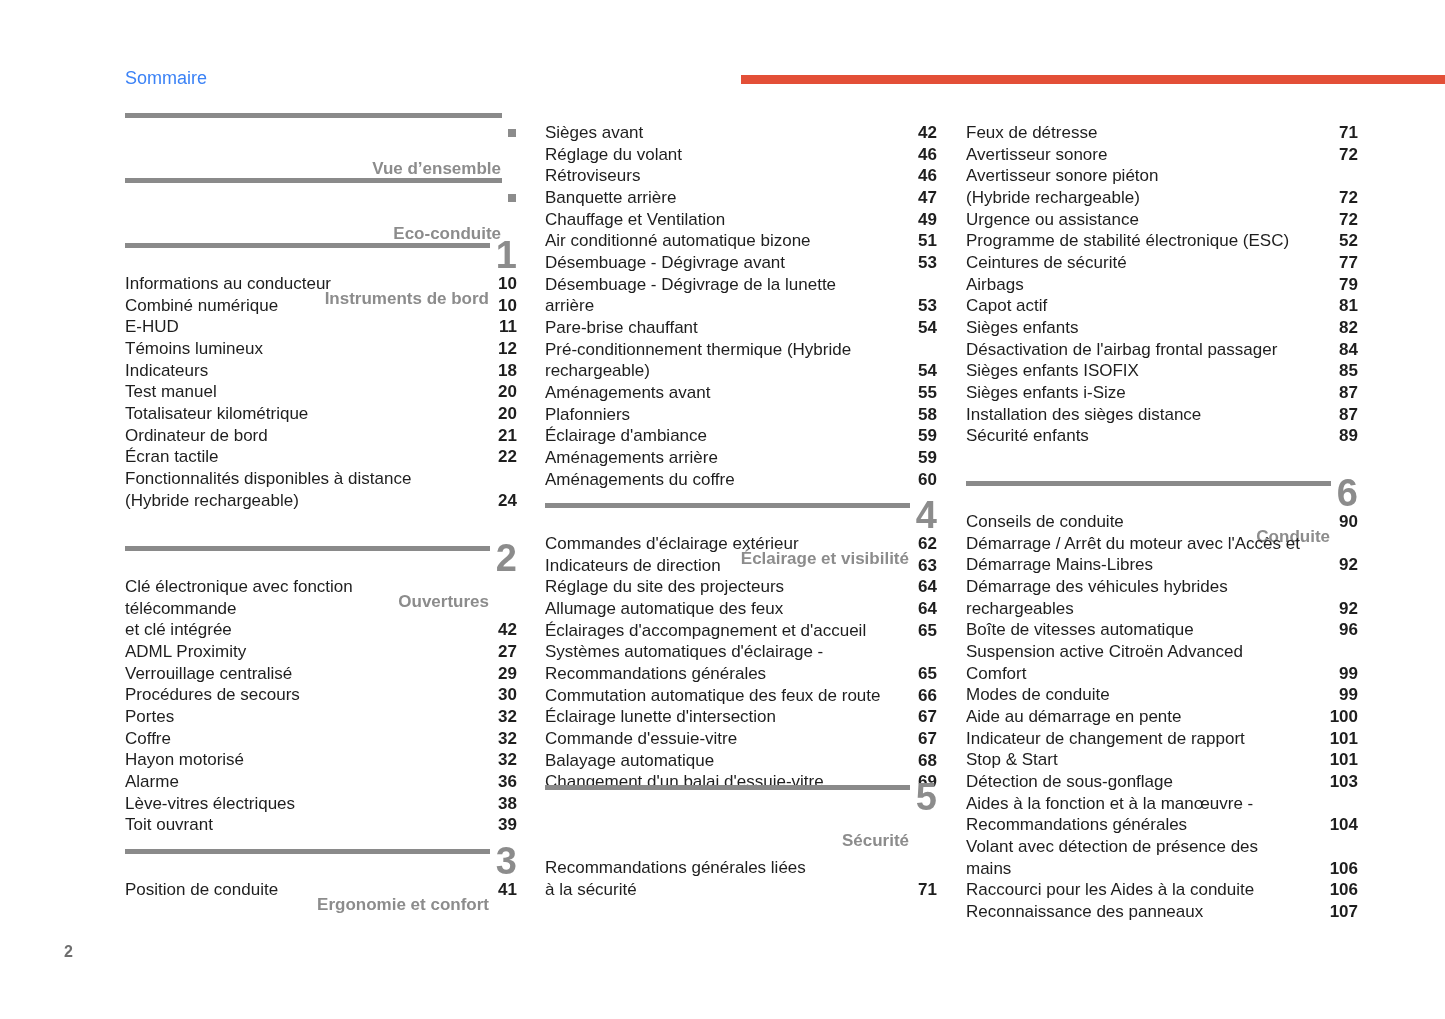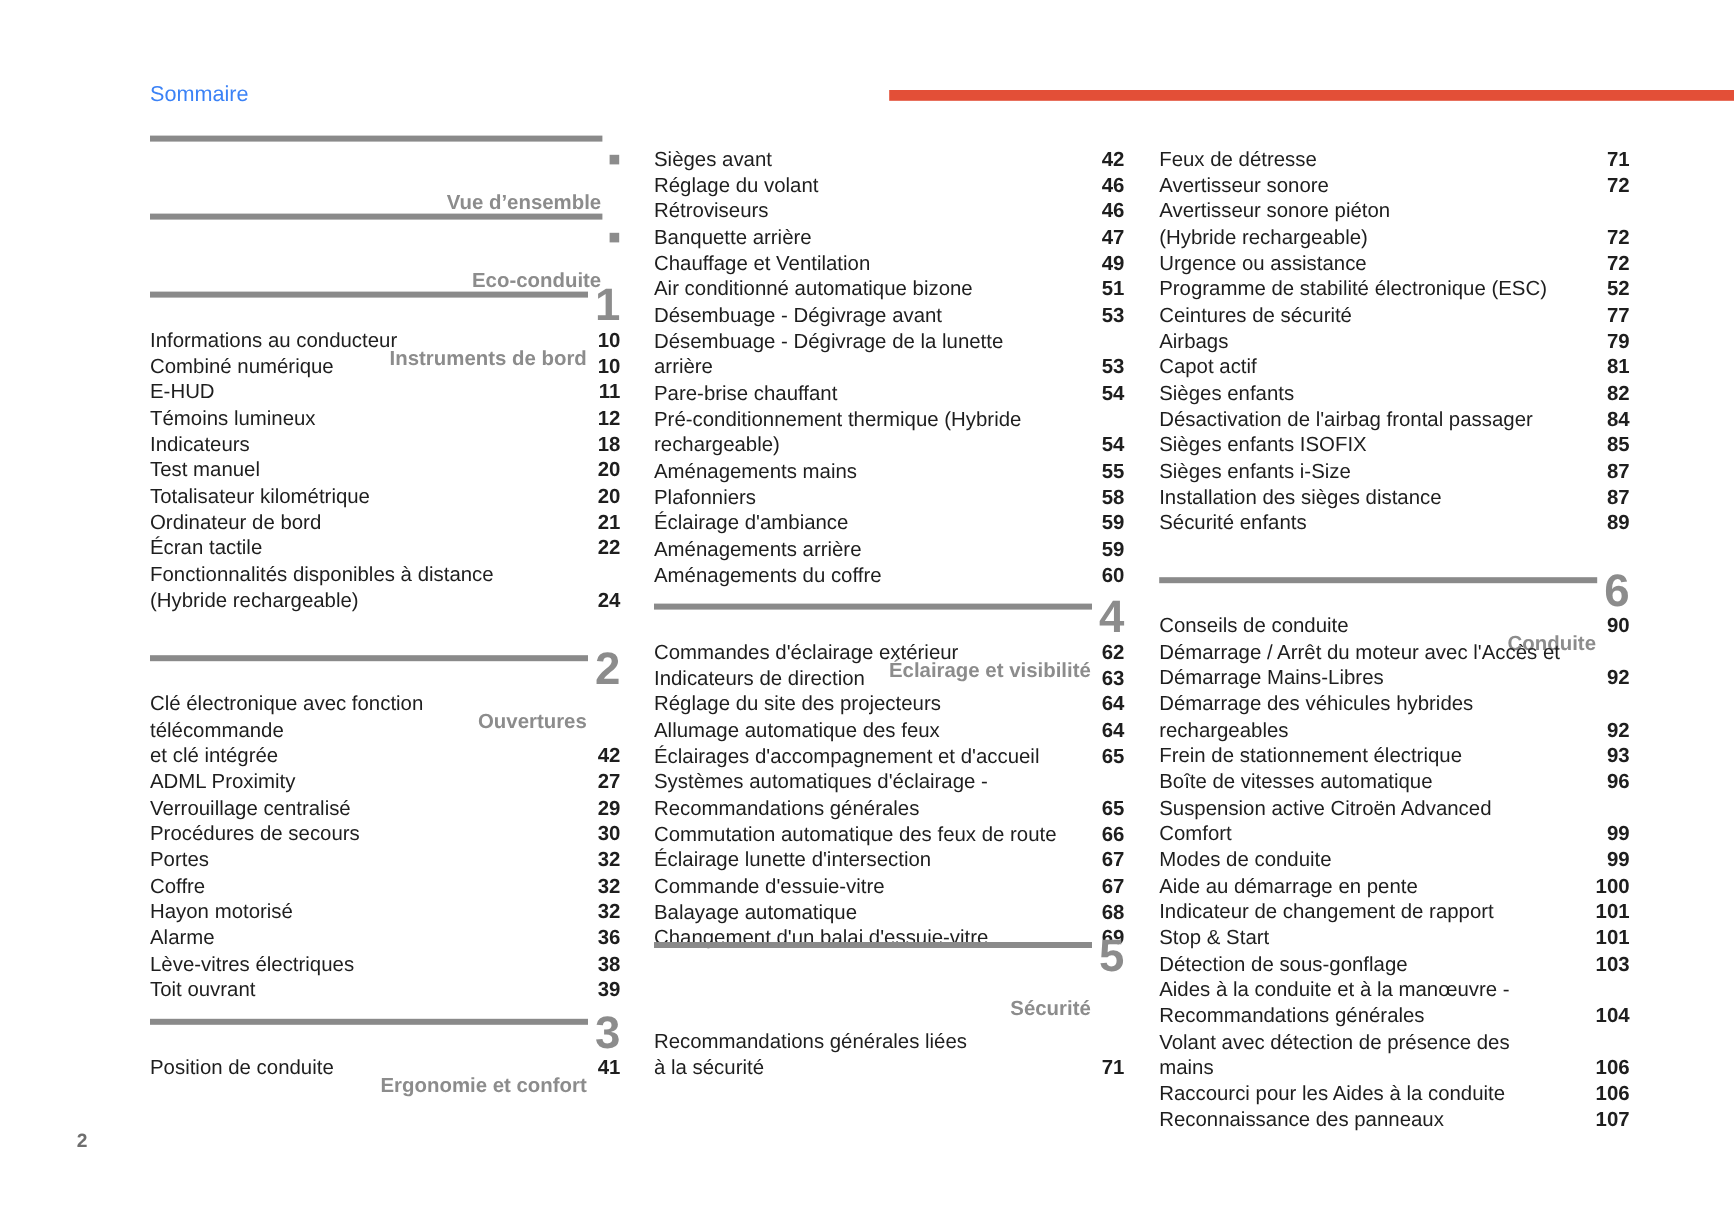--- a/index.html
+++ b/index.html
@@ -280,21 +280,21 @@
       </div>
       <div class="entry">
         <div class="label">
           <span>Pré-conditionnement thermique (Hybride</span>
           <span>rechargeable)</span>
         </div>
         <span class="pg">54</span>
       </div>
       <div class="entry">
         <div class="label">
-          <span>Aménagements mains</span>
+          <span>Aménagements avant</span>
         </div>
         <span class="pg">55</span>
       </div>
       <div class="entry">
         <div class="label">
           <span>Plafonniers</span>
         </div>
         <span class="pg">58</span>
       </div>
       <div class="entry">
@@ -518,26 +518,20 @@
       </div>
       <div class="entry">
         <div class="label">
           <span>Démarrage des véhicules hybrides</span>
           <span>rechargeables</span>
         </div>
         <span class="pg">92</span>
       </div>
       <div class="entry">
         <div class="label">
-          <span>Frein de stationnement électrique</span>
-        </div>
-        <span class="pg">93</span>
-      </div>
-      <div class="entry">
-        <div class="label">
           <span>Boîte de vitesses automatique</span>
         </div>
         <span class="pg">96</span>
       </div>
       <div class="entry">
         <div class="label">
           <span>Suspension active Citroën Advanced Comfort</span>
         </div>
         <span class="pg">99</span>
       </div>
@@ -566,21 +560,21 @@
         <span class="pg">101</span>
       </div>
       <div class="entry">
         <div class="label">
           <span>Détection de sous-gonflage</span>
         </div>
         <span class="pg">103</span>
       </div>
       <div class="entry">
         <div class="label">
-          <span>Aides à la conduite et à la manœuvre -</span>
+          <span>Aides à la fonction et à la manœuvre -</span>
           <span>Recommandations générales</span>
         </div>
         <span class="pg">104</span>
       </div>
       <div class="entry">
         <div class="label">
           <span>Volant avec détection de présence des mains</span>
         </div>
         <span class="pg">106</span>
       </div>

